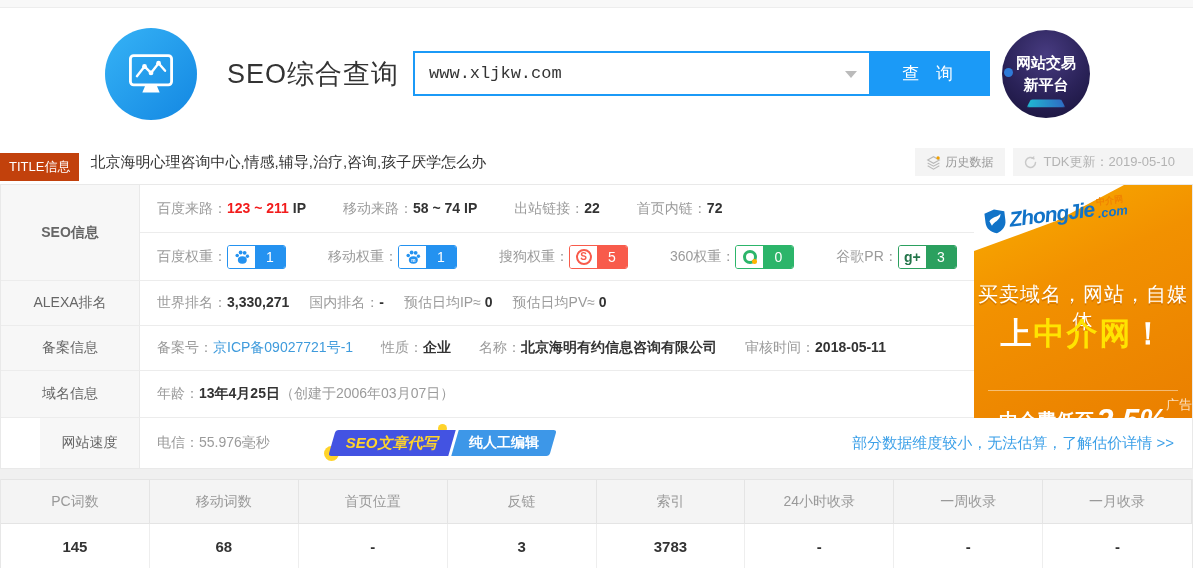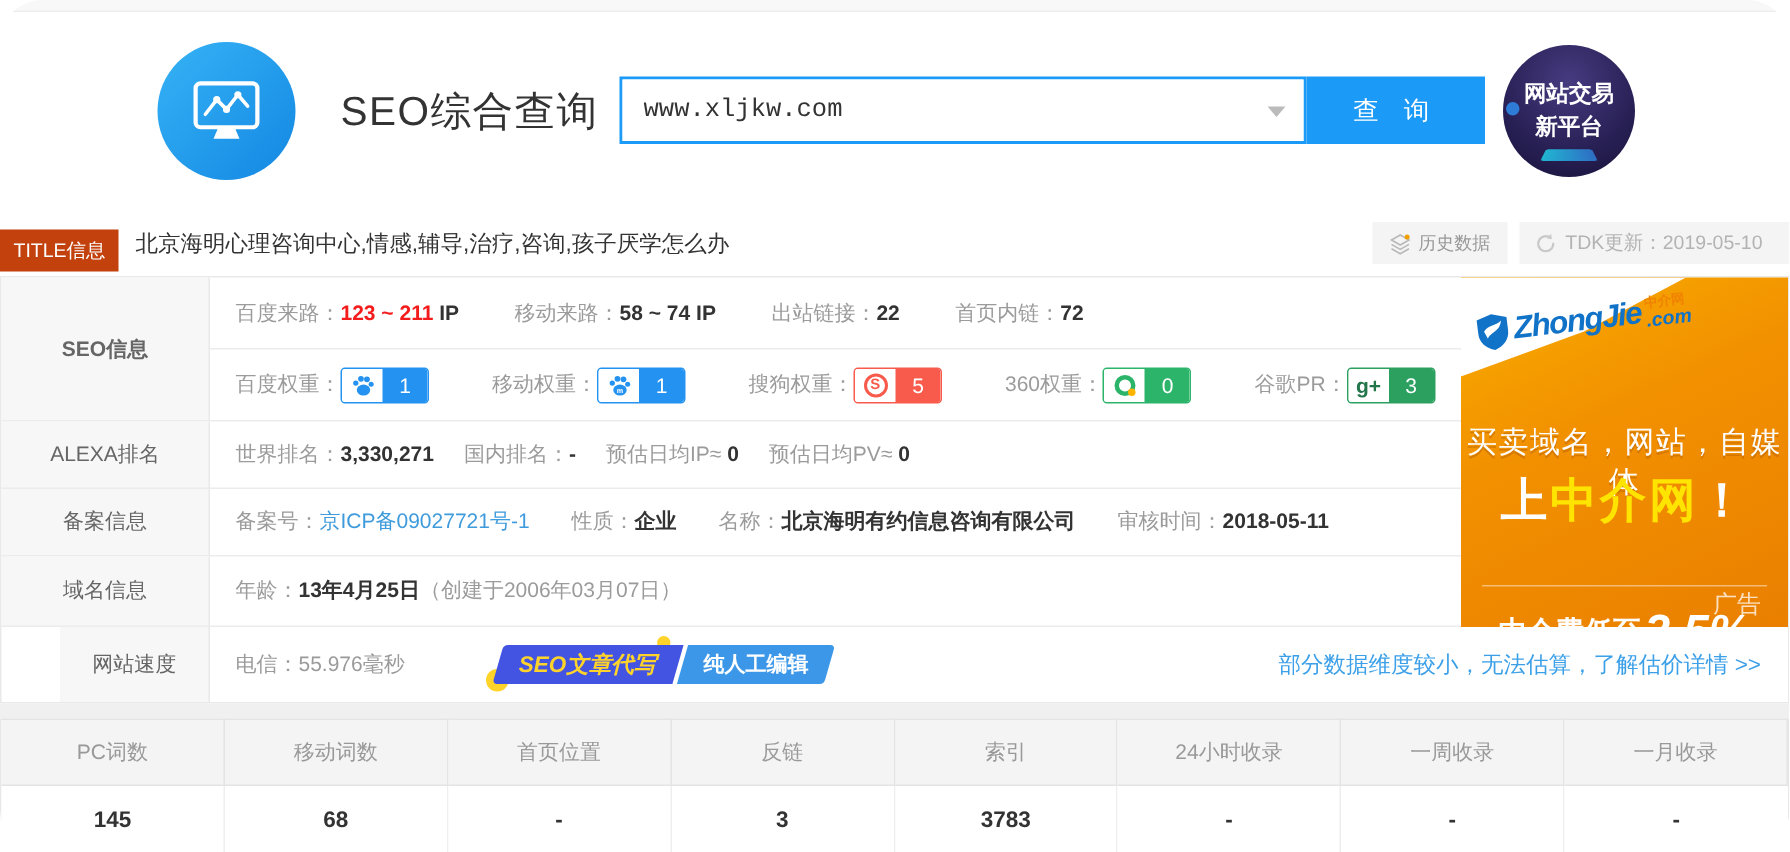--- a/index.html
+++ b/index.html
@@ -1,17 +1,17 @@
 <!DOCTYPE html>
 <html><head>
 <meta charset="utf-8">
 <style>
   * { margin:0; padding:0; box-sizing:border-box; }
   body { background:#fff; font-family:"Liberation Sans","DejaVu Sans",sans-serif; }
-  .page { width:1193px; height:568px; position:relative; background:#fff; overflow:hidden;border-radius:28px; }
+  .page { width:1193px; height:568px; position:relative; background:#fff; overflow:hidden; }
 
   
   .topstrip { height:8px; background:#f8f8f8; border-bottom:1px solid #ededed; }
 
   
   .header { height:131px; display:flex; align-items:center; padding-left:105px; }
   .logo-circle { width:92px; height:92px; border-radius:50%; flex:none;
     background:linear-gradient(135deg,#36b3f6 0%,#1387e2 100%);
     display:flex; align-items:center; justify-content:center; margin-right:30px; }
   .page-title { font-size:27px; color:#333; font-weight:400; letter-spacing:1px; margin-right:14px; white-space:nowrap; }
@@ -95,21 +95,21 @@
   .ad-logo .cn { color:#f08300; font-size:9px; font-weight:700; }
   .ad-logo .com { color:#1173c8; font-size:13px; font-weight:700; font-style:italic; }
   .ad-line1 { position:absolute; top:96px; width:100%; text-align:center; color:#fff; font-size:20px; font-weight:400; letter-spacing:1px;
     text-shadow:0 2px 0 rgba(160,80,0,.35); }
   .ad-line2 { position:absolute; top:128px; width:100%; text-align:center; font-size:31px; font-weight:700; letter-spacing:2px; }
   .ad-line2 .w { color:#fff; } .ad-line2 .y { color:#ffe400; }
   .ad-line3 { position:absolute; top:205px; left:14px; right:14px; border-top:1px solid rgba(255,255,255,.45); padding-top:12px;
     text-align:center; color:#fff; white-space:nowrap; }
   .ad-line3 .t { font-size:19px; font-weight:700; vertical-align:middle; }
   .ad-line3 .p { font-size:31px; font-weight:700; font-style:italic; vertical-align:middle; margin-left:2px; }
-  .ad-tag { position:absolute; right:18px; bottom:4px; color:rgba(255,255,255,.75); font-size:16px; }
+  .ad-tag { position:absolute; right:0; bottom:4px; color:rgba(255,255,255,.75); font-size:13px; }
 
   
   .gap { height:10px; background:#f0f0f0; }
 
   
   .stats { display:grid; grid-template-columns:repeat(8,1fr); grid-template-rows:45px 45px; border:1px solid #e7e7e7; border-top:none; height:90px; }
   .stats .h { background:#f4f4f4; color:#999; font-size:14px; display:flex; align-items:center; justify-content:center;
     border-right:1px solid #e4e4e4; border-bottom:1px solid #e4e4e4; border-top:1px solid #e4e4e4; }
   .stats .vcell { background:#fff; color:#333; font-size:15px; font-weight:700; display:flex; align-items:center; justify-content:center;
     border-right:1px solid #eee; }

